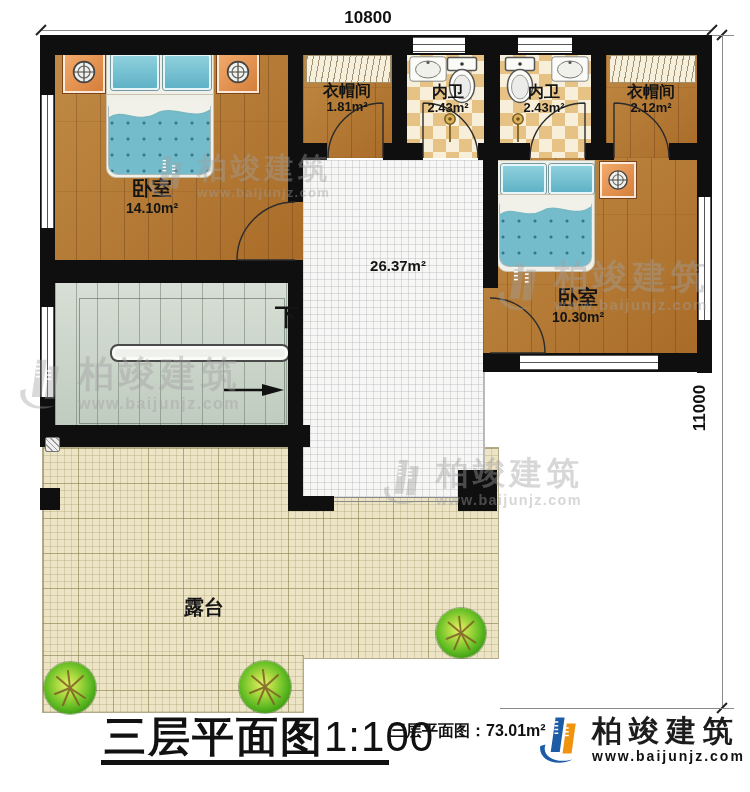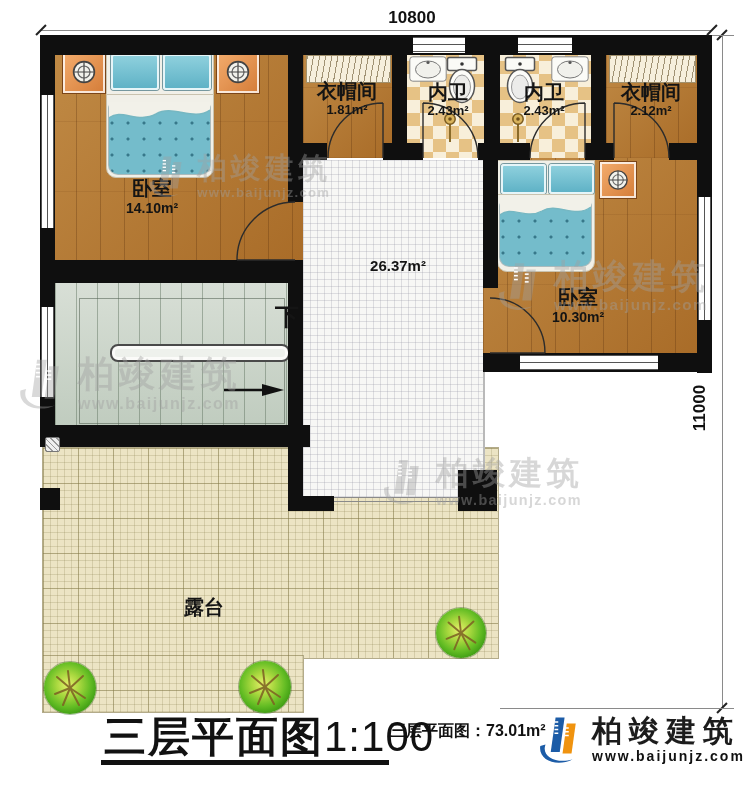--- a/index.html
+++ b/index.html
@@ -51,21 +51,21 @@
   .plant{border-radius:50%;z-index:2;
     background:radial-gradient(circle at 46% 44%,#e6f06a 0%,#a9d83f 28%,#64bd24 55%,#379711 78%,#256b0c 100%);
     box-shadow:0 0 0 1px rgba(40,90,20,.4);}
   .column-hatch{background:repeating-linear-gradient(45deg,#9a9a9a 0 1px,#efefef 1px 4px);
     border:1px solid #777;border-radius:2px;z-index:4;}
   
   .rlabel{position:absolute;z-index:6;transform:translate(-50%,-50%);text-align:center;
           line-height:1.15;white-space:nowrap;color:#141414;}
   .rname{font-size:20px;font-weight:bold;}
   .rarea{font-size:14px;font-weight:bold;}
-  .small .rname{font-size:20px;}
+  .small .rname{font-size:16px;}
   .small .rarea{font-size:13px;}
   .dir{font-size:24px;font-weight:bold;}
   
   .dimline{position:absolute;background:#8a8a8a;z-index:5;}
   .tick{position:absolute;width:14px;height:2px;background:#222;z-index:5;transform:rotate(-45deg);}
   .dimtext{position:absolute;z-index:6;font-size:17px;font-weight:bold;color:#111;
            transform:translate(-50%,-50%);white-space:nowrap;}
   .dimtext.vert{transform:translate(-50%,-50%) rotate(-90deg);}
   
   .wm{position:absolute;z-index:7;display:flex;align-items:center;gap:8px;pointer-events:none;
@@ -335,21 +335,21 @@
   <div class="rlabel" style="left:398px;top:266px;">
     <div class="rarea" style="font-size:15px;">26.37m²</div>
   </div>
   <div class="rlabel" style="left:204px;top:607px;">
     <div class="rname">露台</div>
   </div>
   <div class="rlabel" style="left:287px;top:317px;">
     <div class="dir">下</div>
   </div>
 
-  <div class="dimtext" style="left:368px;top:18px;margin-left:44px;">10800</div>
+  <div class="dimtext" style="left:368px;top:18px;">10800</div>
   <div class="dimline" style="left:40px;top:30px;width:672px;height:1px;"></div>
   <div class="tick" style="left:34px;top:29px;"></div>
   <div class="tick" style="left:705px;top:29px;"></div>
   <div class="dimtext vert" style="left:700px;top:408px;">11000</div>
   <div class="dimline" style="left:722px;top:35px;width:1px;height:673px;"></div>
   <div class="tick" style="left:715px;top:34px;"></div>
   <div class="tick" style="left:715px;top:707px;"></div>
   <div class="dimline" style="left:712px;top:35px;width:22px;height:1px;"></div>
   <div class="dimline" style="left:500px;top:708px;width:234px;height:1px;"></div>
 

